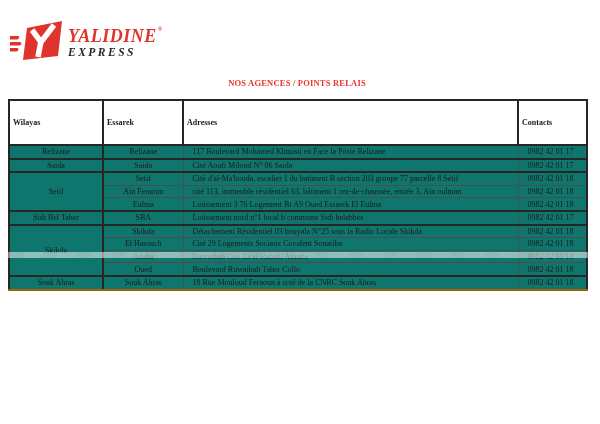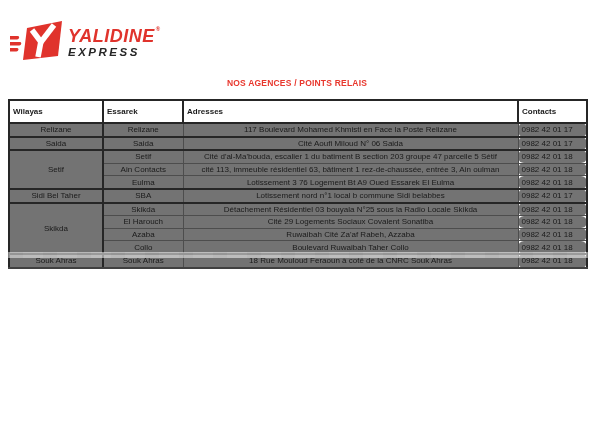--- a/index.html
+++ b/index.html
@@ -2,21 +2,21 @@
 <html><head>
 <meta charset="utf-8">
 <style>
   html, body {
     margin: 0; padding: 0;
     width: 600px; height: 424px;
     background: #ffffff;
     font-family: "Liberation Sans", sans-serif;
     overflow: hidden;
   }
-  .page { position: relative; width: 600px; height: 400px; background: #fff; }
+  .page { position: relative; width: 600px; height: 400px; background: #fff; font-family: Liberation Serif, serif; }
 
   
   .logo { position: absolute; left: 10px; top: 17px; display: flex; align-items: center; }
   .logo-icon { width: 54px; height: 50px; flex: 0 0 auto; }
   .logo-text { margin-left: 4px; line-height: 1; transform: translateY(1px); }
   .brand-line { display: flex; align-items: flex-start; }
   .brand {
     color: #e0332c; font-weight: bold; font-style: italic;
     font-size: 18px; letter-spacing: 0.5px; white-space: nowrap;
   }
@@ -39,33 +39,33 @@
     border-collapse: collapse; table-layout: fixed; width: 578px;
     font-size: 8px; color: #1a1a1a;
   }
   table.agency col.c-wilaya  { width: 94px; }
   table.agency col.c-station { width: 80px; }
   table.agency col.c-adresse { width: 335px; }
   table.agency col.c-contact { width: 69px; }
 
   table.agency th {
     border: 2px solid #262626; font-weight: bold; text-align: left;
-    padding: 5px 3px; height: 11px; white-space: nowrap; overflow: hidden;
+    padding: 16px 3px; height: 11px; white-space: nowrap; overflow: hidden;
   }
   table.agency td {
-    border: 1px solid #4d4d4d; padding: 0 3px; height: 11.6px;
-    white-space: nowrap; overflow: hidden; background: #737373;
+    border: 1px solid #4d4d4d; padding: 0 9px; height: 11.6px;
+    white-space: nowrap; overflow: hidden; background: #0f766e;
   }
   table.agency td.cell-wilaya  { text-align: center; border: 2px solid #262626; }
   table.agency td.cell-station { text-align: center; }
-  table.agency td.cell-adresse { text-align: center; }
-  table.agency td.cell-contact { text-align: left; border-radius: 6px; }
+  table.agency td.cell-adresse { text-align: left; }
+  table.agency td.cell-contact { text-align: left; }
   table.agency tr.group-start td { border-top: 2px solid #262626; }
   table.agency td.cell-contact { border-left: 1.5px solid #262626; border-right: 2px solid #262626; }
-  table.agency tr:last-child td { border-bottom: 2px solid #404040; }
+  table.agency tr:last-child td { border-bottom: 2px solid #a16207; }
 
   
   .cutoff-row {
     position: absolute; left: 8px; top: 252px; width: 578px; height: 6px;
     border-left: 1px solid #c9c9c9; border-right: 1px solid #c9c9c9;
     background: repeating-linear-gradient(90deg, #f1f1f1 0 14px, #fafafa 14px 34px);
     opacity: 0.55;
   }
 </style>
 </head>
@@ -126,25 +126,25 @@
           </tr>
           <tr class="group-start">
             <td class="cell-wilaya" rowspan="1">Saida</td>
             <td class="cell-station">Saida</td>
             <td class="cell-adresse">Cité Aoufi Miloud N° 06 Saida</td>
             <td class="cell-contact">0982 42 01 17</td>
           </tr>
           <tr class="group-start">
             <td class="cell-wilaya" rowspan="3">Setif</td>
             <td class="cell-station">Setif</td>
-            <td class="cell-adresse">Cité d'al-Ma'bouda, escalier 1 du batiment B section 203 groupe 47 parcelle 5 Sétif</td>
+            <td class="cell-adresse">Cité d'al-Ma'bouda, escalier 1 du batiment B section 203 groupe 77 parcelle 8 Sétif</td>
             <td class="cell-contact">0982 42 01 18</td>
           </tr>
           <tr>
-            <td class="cell-station">Ain Contacts</td>
+            <td class="cell-station">Ain Feraoun</td>
             <td class="cell-adresse">cité 113, immeuble résidentiel 63, bâtiment 1 rez-de-chaussée, entrée 3, Ain oulman</td>
             <td class="cell-contact">0982 42 01 18</td>
           </tr>
           <tr>
             <td class="cell-station">Eulma</td>
             <td class="cell-adresse">Lotissement 3 76 Logement Bt A9 Oued Essarek El Eulma</td>
             <td class="cell-contact">0982 42 01 18</td>
           </tr>
           <tr class="group-start">
             <td class="cell-wilaya" rowspan="1">Sidi Bel Taher</td>
@@ -162,21 +162,21 @@
             <td class="cell-station">El Harouch</td>
             <td class="cell-adresse">Cité 29 Logements Sociaux Covalent Sonatiba</td>
             <td class="cell-contact">0982 42 01 18</td>
           </tr>
           <tr>
             <td class="cell-station">Azaba</td>
             <td class="cell-adresse">Ruwaibah Cité Za'af Rabeh, Azzaba</td>
             <td class="cell-contact">0982 42 01 18</td>
           </tr>
           <tr>
-            <td class="cell-station">Collo</td>
+            <td class="cell-station">Oued</td>
             <td class="cell-adresse">Boulevard Ruwaibah Taher Collo</td>
             <td class="cell-contact">0982 42 01 18</td>
           </tr>
           <tr class="group-start">
             <td class="cell-wilaya" rowspan="1">Souk Ahras</td>
             <td class="cell-station">Souk Ahras</td>
             <td class="cell-adresse">18 Rue Mouloud Feraoun à coté de la CNRC Souk Ahras</td>
             <td class="cell-contact">0982 42 01 18</td>
           </tr>
         </tbody>

